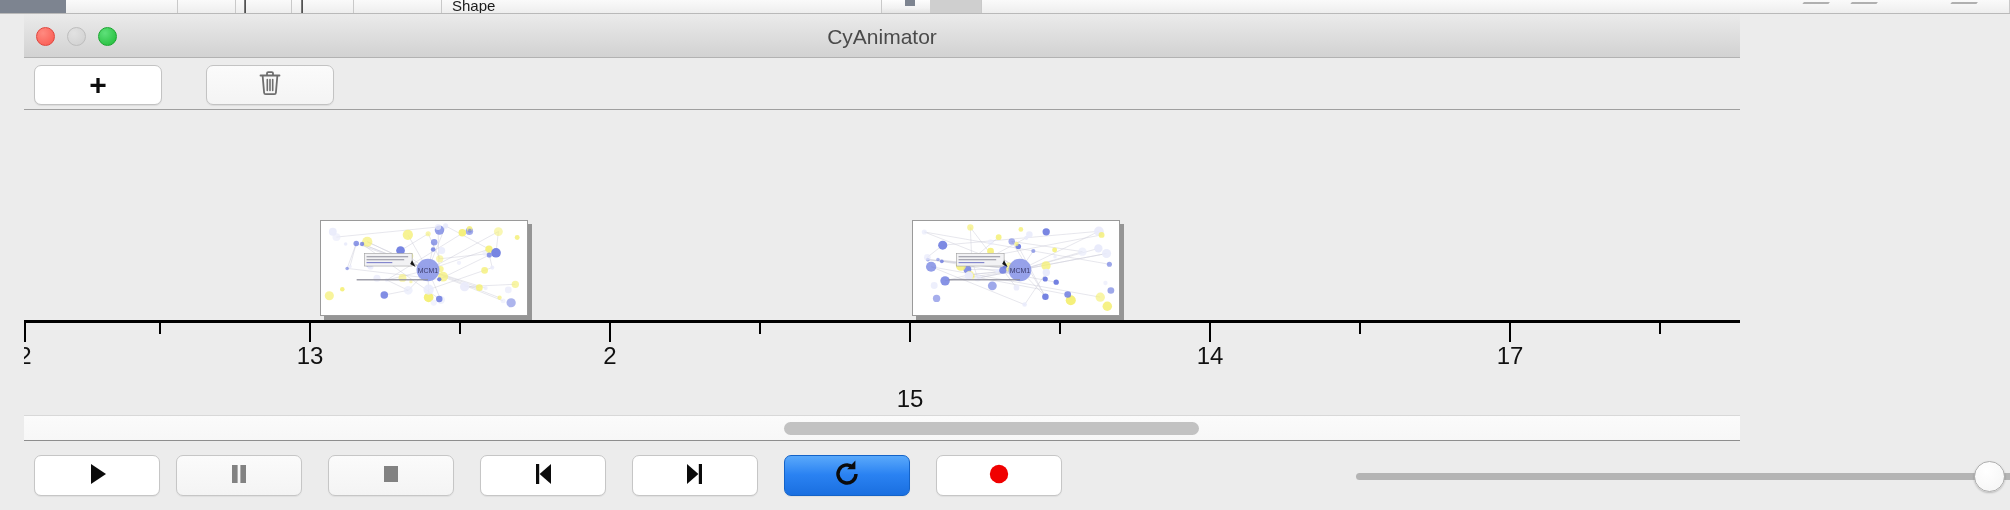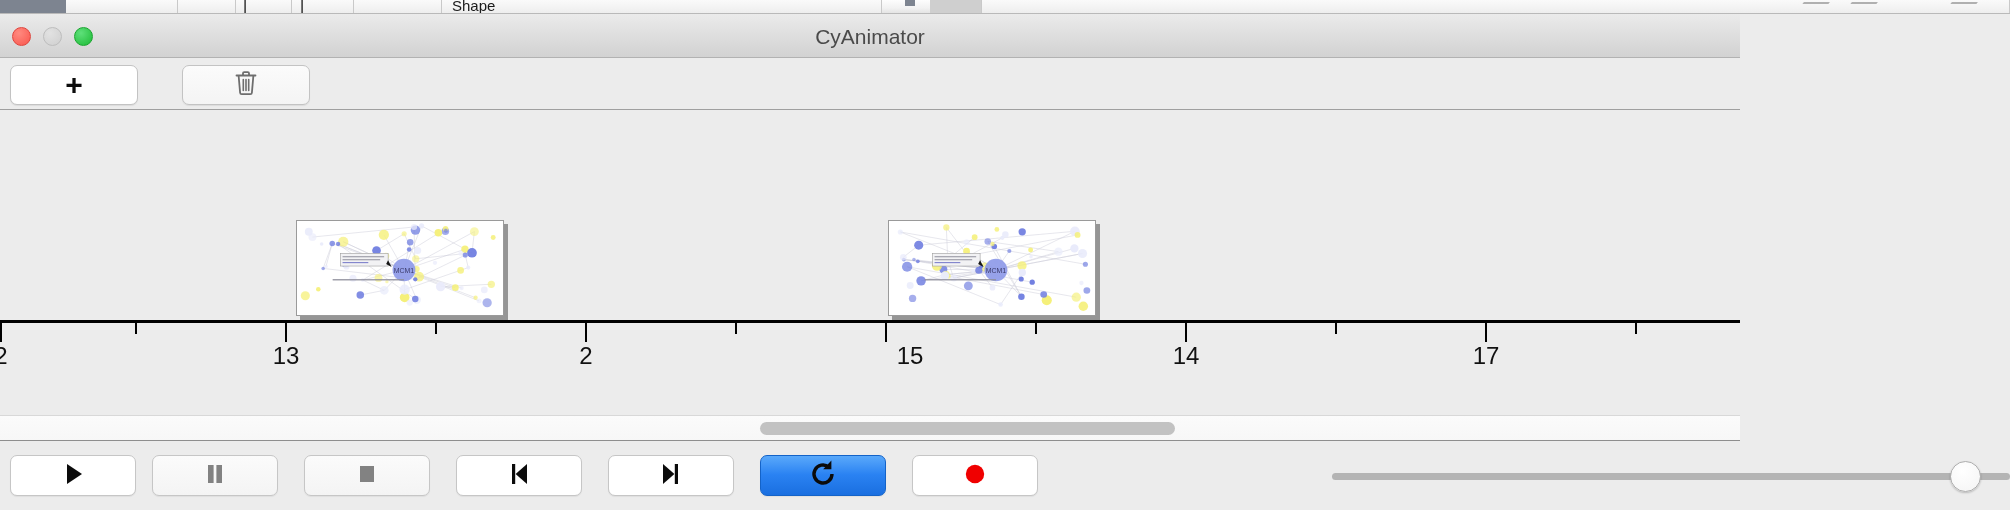--- a/index.html
+++ b/index.html
@@ -39,20 +39,21 @@
     position:absolute; top:2px; width:26px; height:10px;
     border-top:2px solid #b0b0b0;
     transform:skewX(-38deg);
   }
 
   
   #window {
     position:absolute; left:0; top:14px;
     width:1740px; height:496px;
     background:#ececec;
+    padding-left:24px;
   }
 
   
   #titlebar {
     position:relative; height:44px; width:100%;
     background:linear-gradient(to bottom,#ebebeb 0%,#dedede 50%,#d2d2d2 100%);
     border-bottom:1px solid #b2b2b2;
   }
   #traffic { position:absolute; left:12px; top:13px; display:flex; gap:12px; }
   .light { width:19px; height:19px; border-radius:50%; }
@@ -576,21 +577,21 @@
           <div class="tick minor" style="left: 1335px;"></div>
           <div class="tick minor" style="left: 1635px;"></div>
           <div class="tick minor" style="left: 1935px;"></div>
           <div class="tick major" style="left: 0px;"></div>
           <div class="tick-label" style="left: 1px;">2</div>
           <div class="tick major" style="left: 285px;"></div>
           <div class="tick-label" style="left: 286px;">13</div>
           <div class="tick major" style="left: 585px;"></div>
           <div class="tick-label" style="left: 586px;">2</div>
           <div class="tick major" style="left: 885px;"></div>
-          <div class="tick-label" style="left: 910px;">15</div>
+          <div class="tick-label" style="left: 886px; margin-top: 43px;">15</div>
           <div class="tick major" style="left: 1185px;"></div>
           <div class="tick-label" style="left: 1186px;">14</div>
           <div class="tick major" style="left: 1485px;"></div>
           <div class="tick-label" style="left: 1486px;">17</div>
           <div class="tick major" style="left: 1785px;"></div>
           <div class="tick-label" style="left: 1786px;">19</div>
         </div>
     </div>
   </div>
 

